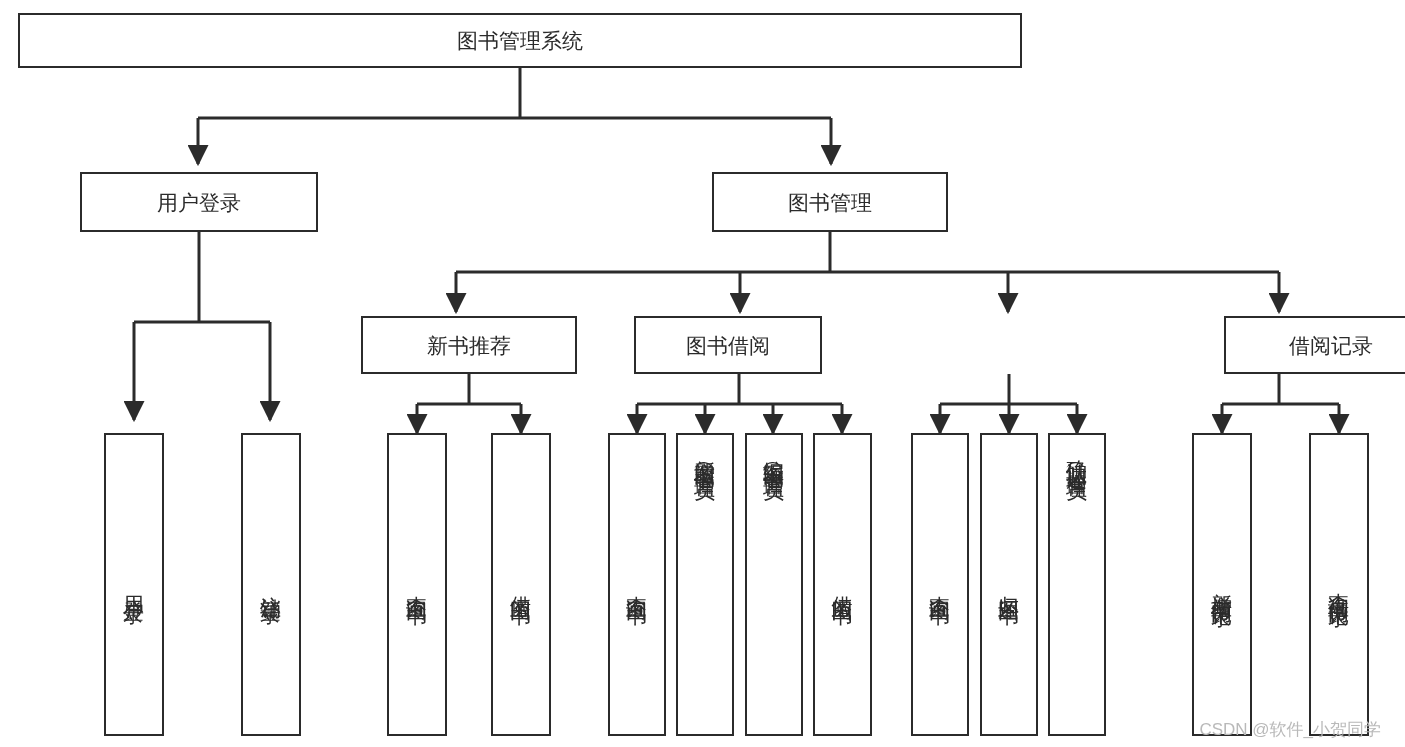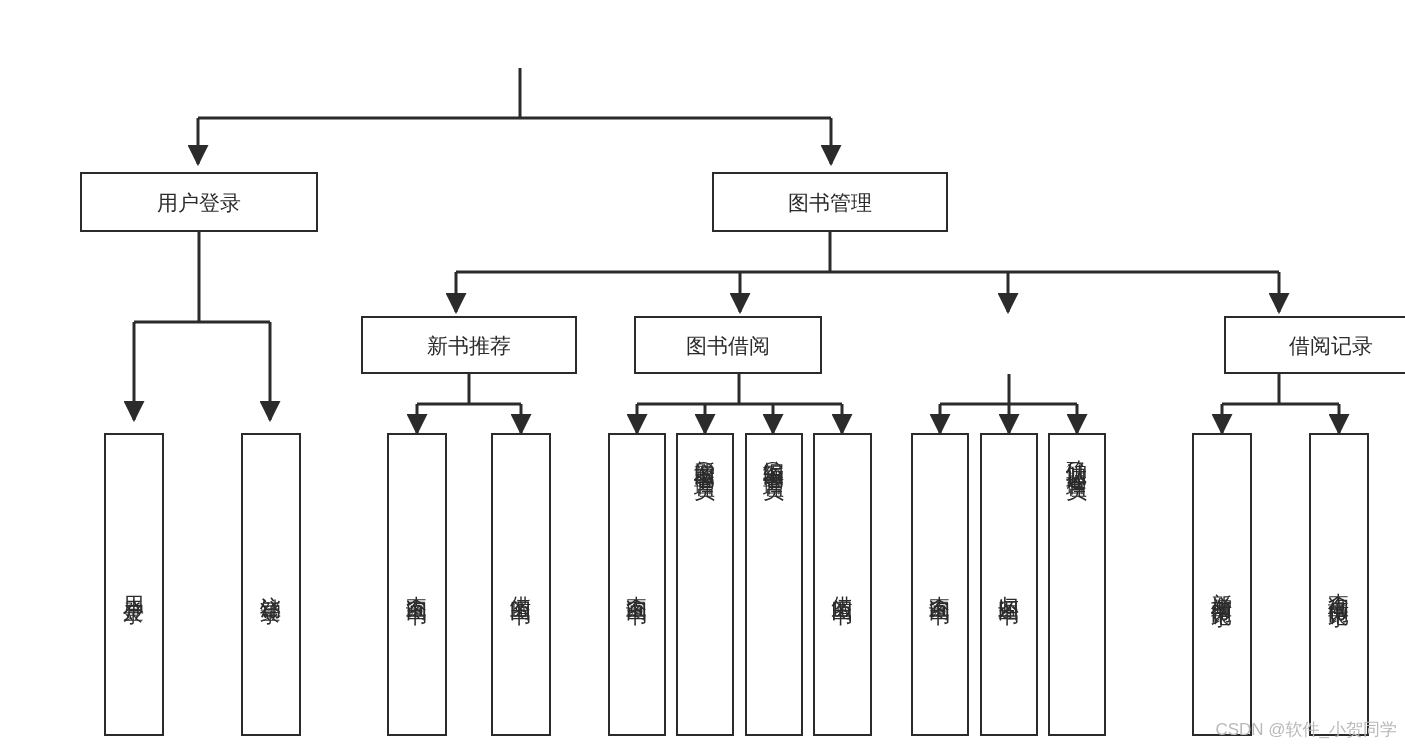--- a/index.html
+++ b/index.html
@@ -57,21 +57,21 @@
     font-size: 21px;
     letter-spacing: 3px;
     line-height: 1;
   }
   .node.vert.mid {
     align-items: center;
     padding-top: 0;
   }
   .watermark {
     position: absolute;
-    right: 8px;
+    right: 24px;
     bottom: 6px;
     font-size: 17px;
     color: #b9b9b9;
     z-index: 5;
     white-space: nowrap;
     font-family: "Liberation Sans", "DejaVu Sans", sans-serif;
   }
 </style>
 </head>
 <body>
@@ -121,20 +121,23 @@
       <path d="M 1009 404 L 1009 433" marker-end="url(#arrow)"></path>
       <path d="M 1077 404 L 1077 433" marker-end="url(#arrow)"></path>
 
       <path d="M 1279 374 L 1279 404"></path>
       <path d="M 1222 404 L 1339 404"></path>
       <path d="M 1222 404 L 1222 433" marker-end="url(#arrow)"></path>
       <path d="M 1339 404 L 1339 433" marker-end="url(#arrow)"></path>
     </g>
   </svg>
 
+  <div class="node root horiz" style="left:18px; top:13px; width:1004px; height:55px;">
+    <span class="label">图书管理系统</span>
+  </div>
 
   <div class="node horiz" style="left:80px; top:172px; width:238px; height:60px;">
     <span class="label">用户登录</span>
   </div>
   <div class="node horiz" style="left:712px; top:172px; width:236px; height:60px;">
     <span class="label">图书管理</span>
   </div>
 
   <div class="node horiz" style="left:361px; top:316px; width:216px; height:58px;">
     <span class="label">新书推荐</span>

